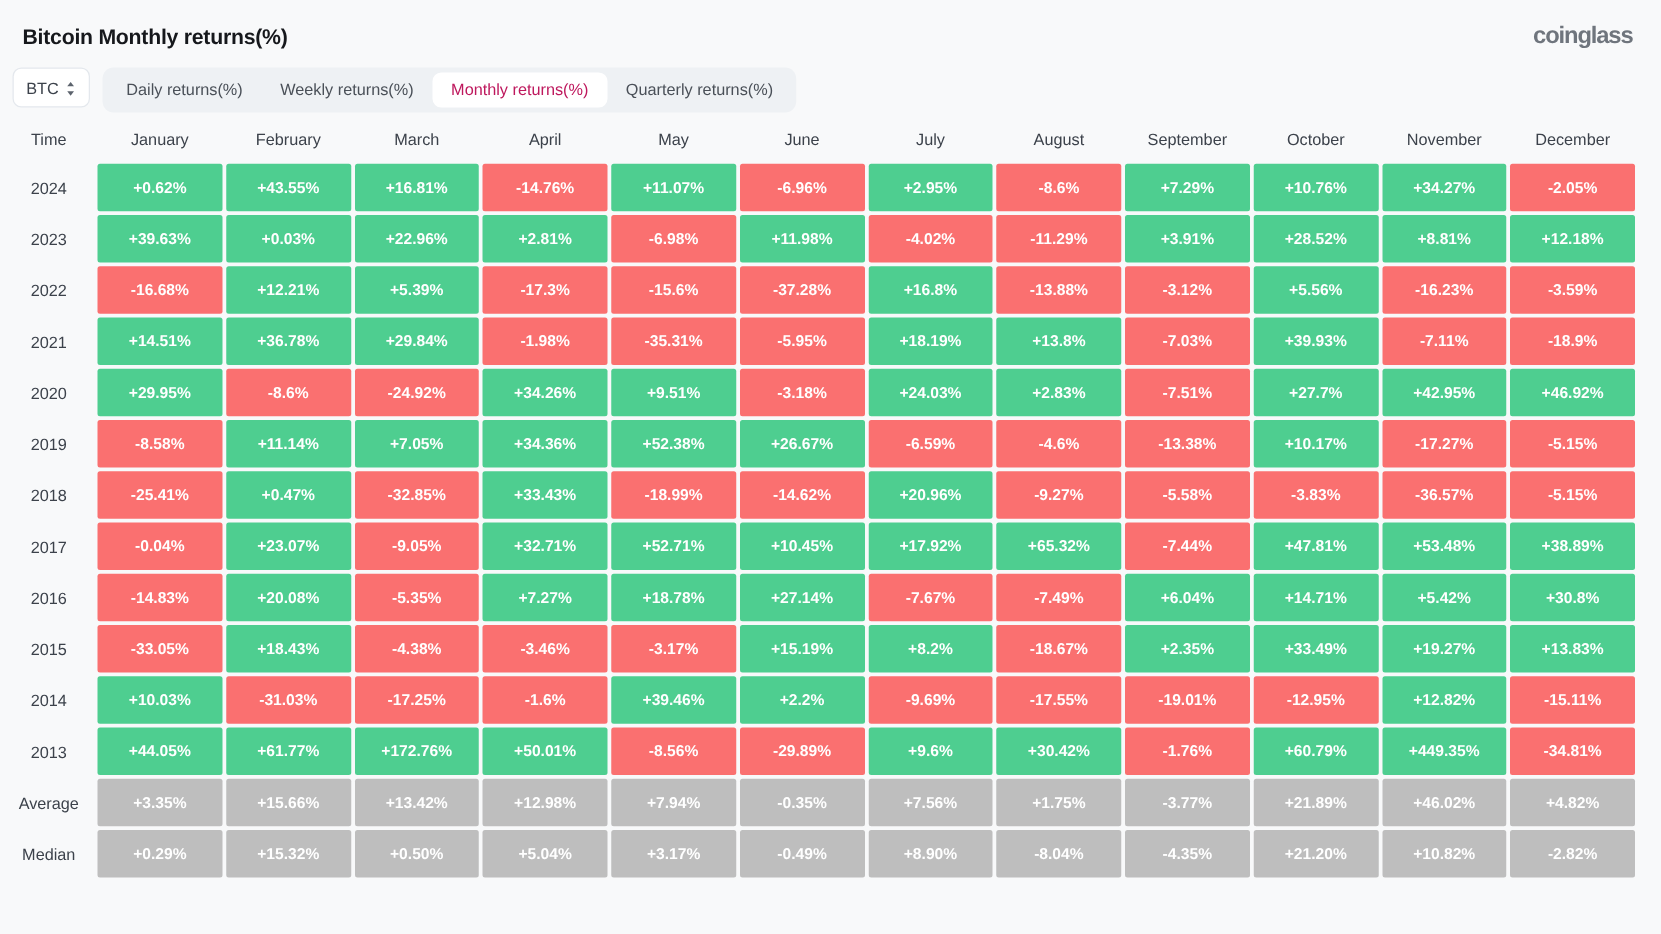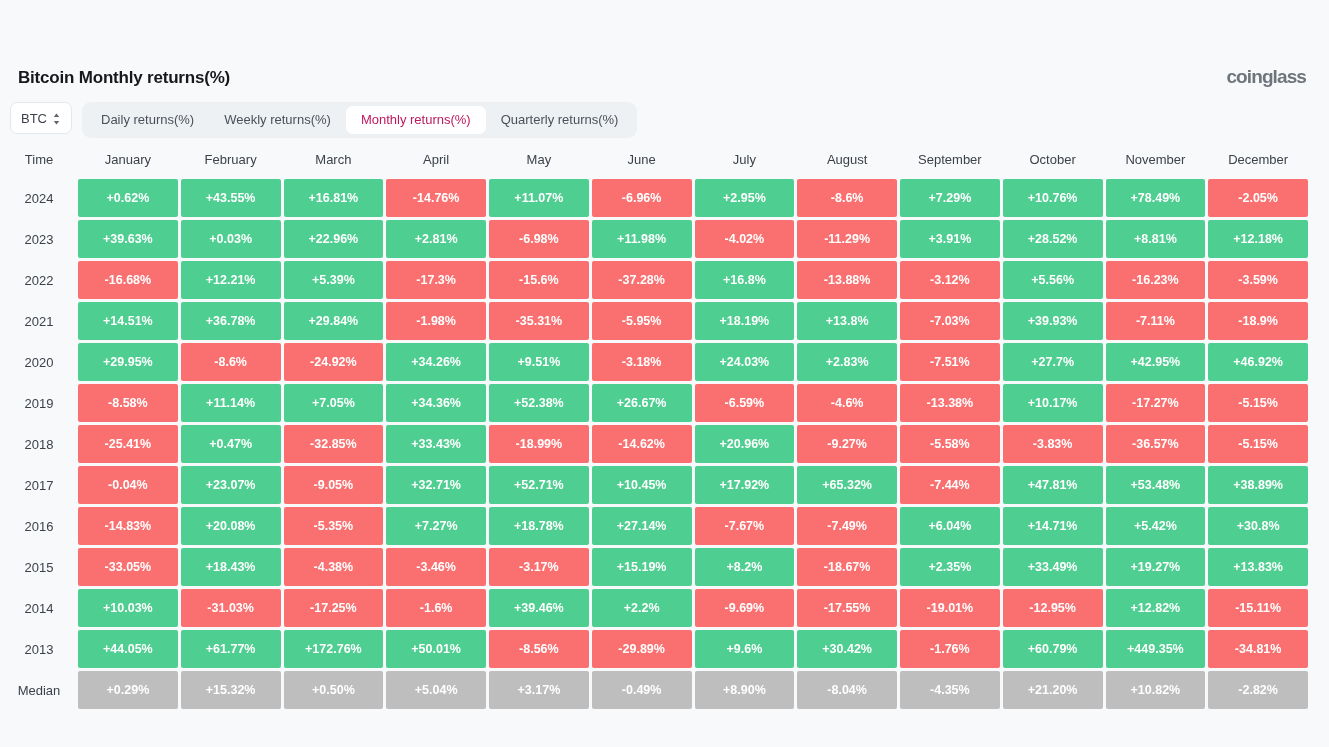--- a/index.html
+++ b/index.html
@@ -24,21 +24,20 @@
   }
 
   
   .header {
     position: relative;
     height: 52px;
     padding: 0 18px;
     display: flex;
     align-items: center;
     justify-content: space-between;
-    margin-top: 48px;
   }
   .page-title {
     font-size: 17px;
     font-weight: bold;
     letter-spacing: -0.2px;
     color: #16181c;
     padding-top: 8px;
   }
   .brand-logo {
     font-size: 19px;
@@ -201,21 +200,21 @@
             <td class="cell pos">+0.62%</td>
             <td class="cell pos">+43.55%</td>
             <td class="cell pos">+16.81%</td>
             <td class="cell neg">-14.76%</td>
             <td class="cell pos">+11.07%</td>
             <td class="cell neg">-6.96%</td>
             <td class="cell pos">+2.95%</td>
             <td class="cell neg">-8.6%</td>
             <td class="cell pos">+7.29%</td>
             <td class="cell pos">+10.76%</td>
-            <td class="cell pos">+78.49%</td>
+            <td class="cell pos">+34.27%</td>
             <td class="cell neg">-2.05%</td>
           </tr>
           <tr>
             <td class="rowlabel">2023</td>
             <td class="cell pos">+39.63%</td>
             <td class="cell pos">+0.03%</td>
             <td class="cell pos">+22.96%</td>
             <td class="cell pos">+2.81%</td>
             <td class="cell neg">-6.98%</td>
             <td class="cell pos">+11.98%</td>
@@ -370,20 +369,35 @@
             <td class="cell neg">-8.56%</td>
             <td class="cell neg">-29.89%</td>
             <td class="cell pos">+9.6%</td>
             <td class="cell pos">+30.42%</td>
             <td class="cell neg">-1.76%</td>
             <td class="cell pos">+60.79%</td>
             <td class="cell pos">+449.35%</td>
             <td class="cell neg">-34.81%</td>
           </tr>
           <tr>
+            <td class="rowlabel">Average</td>
+            <td class="cell stat">+3.35%</td>
+            <td class="cell stat">+15.66%</td>
+            <td class="cell stat">+13.42%</td>
+            <td class="cell stat">+12.98%</td>
+            <td class="cell stat">+7.94%</td>
+            <td class="cell stat">-0.35%</td>
+            <td class="cell stat">+7.56%</td>
+            <td class="cell stat">+1.75%</td>
+            <td class="cell stat">-3.77%</td>
+            <td class="cell stat">+21.89%</td>
+            <td class="cell stat">+46.02%</td>
+            <td class="cell stat">+4.82%</td>
+          </tr>
+          <tr>
             <td class="rowlabel">Median</td>
             <td class="cell stat">+0.29%</td>
             <td class="cell stat">+15.32%</td>
             <td class="cell stat">+0.50%</td>
             <td class="cell stat">+5.04%</td>
             <td class="cell stat">+3.17%</td>
             <td class="cell stat">-0.49%</td>
             <td class="cell stat">+8.90%</td>
             <td class="cell stat">-8.04%</td>
             <td class="cell stat">-4.35%</td>

